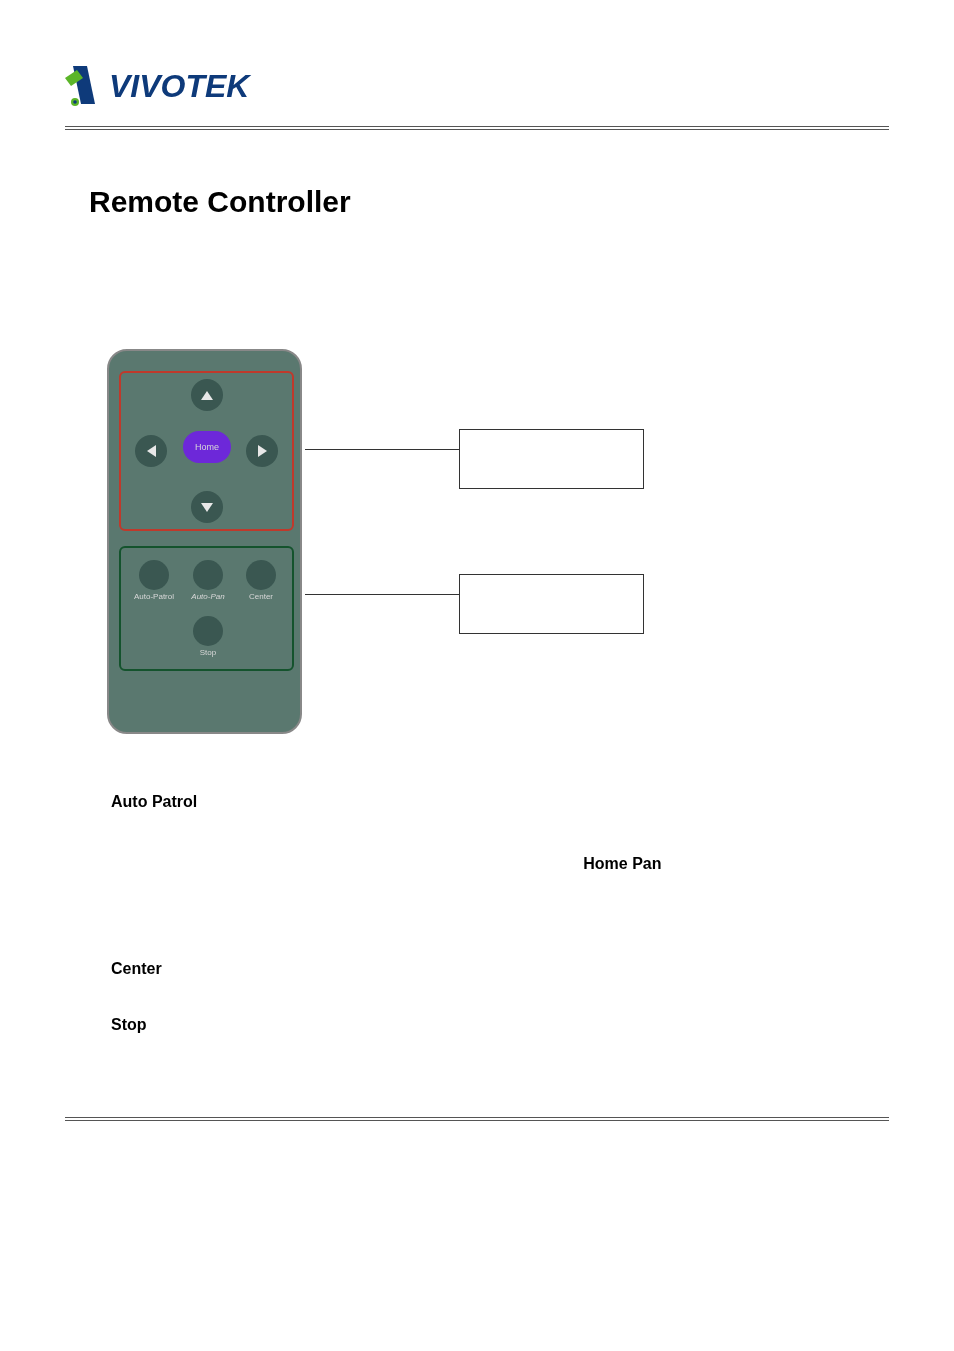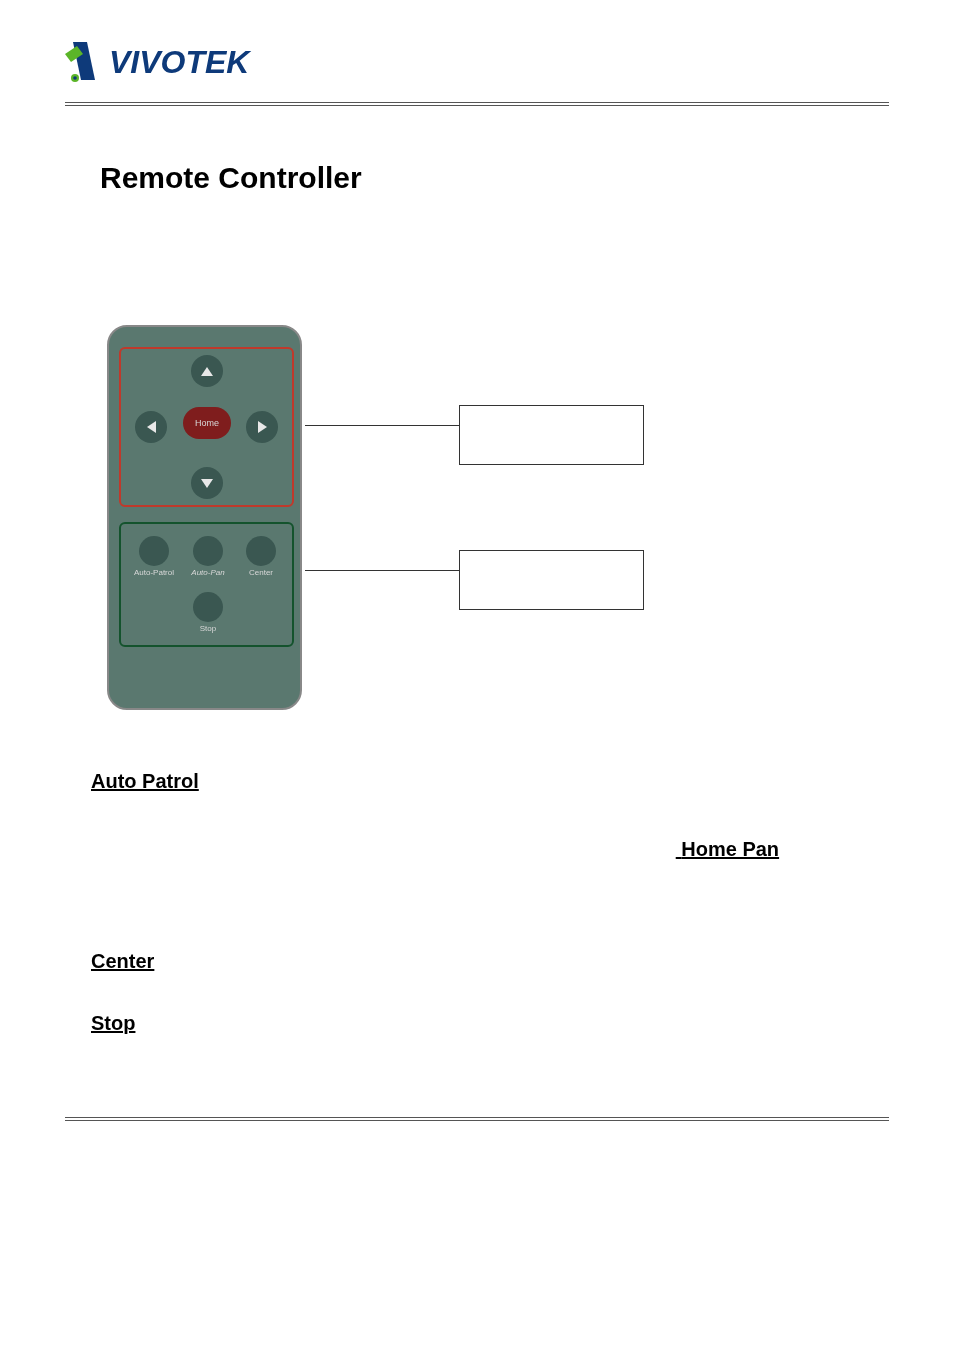--- a/index.html
+++ b/index.html
@@ -10,21 +10,21 @@
     
     body {
       background: #ffffff;
       font-family: Verdana, Arial, sans-serif;
       width: 954px;
       height: 1351px;
       position: relative;
     }
     
     .page {
-      padding: 40px 65px;
+      padding: 64px 65px;
     }
     
     .logo-area {
       margin-bottom: 18px;
     }
     
     .logo {
       display: flex;
       align-items: center;
       gap: 6px;
@@ -48,21 +48,21 @@
     .header-rule {
       border: none;
       border-top: 4px double #555;
       margin-bottom: 55px;
     }
     
     .section-title {
       font-size: 30px;
       font-weight: bold;
       color: #000;
-      margin-left: 35px;
+      margin-left: 24px;
       margin-bottom: 130px;
     }
     
     .diagram-area {
       position: relative;
       margin-left: 42px;
       margin-bottom: 45px;
       height: 395px;
     }
     
@@ -126,21 +126,21 @@
       border-bottom: 6px solid transparent;
       border-left: 9px solid #e8e8e8;
     }
     
     .home-btn {
       position: absolute;
       top: 58px;
       left: 62px;
       width: 48px;
       height: 32px;
-      background: #7f1d1d;
+      background: #6d28d9;
       border-radius: 16px;
       color: #d8d8d8;
       font-size: 9px;
       display: flex;
       align-items: center;
       justify-content: center;
     }
     
     .func-group {
       position: absolute;
@@ -209,25 +209,24 @@
       position: absolute;
       top: 225px;
       left: 352px;
       width: 185px;
       height: 60px;
       border: 1px solid #333;
       background: #fff;
     }
     
     .body-text {
-      margin-left: 26px;
+      margin-left: 46px;
       margin-right: 30px;
-      font-size: 20px;
+      font-size: 16px;
       line-height: 1.6;
-      text-decoration: underline;
     }
     
     .body-text p {
       margin-bottom: 2px;
     }
     
     .bold-term {
       font-weight: bold;
     }
     

